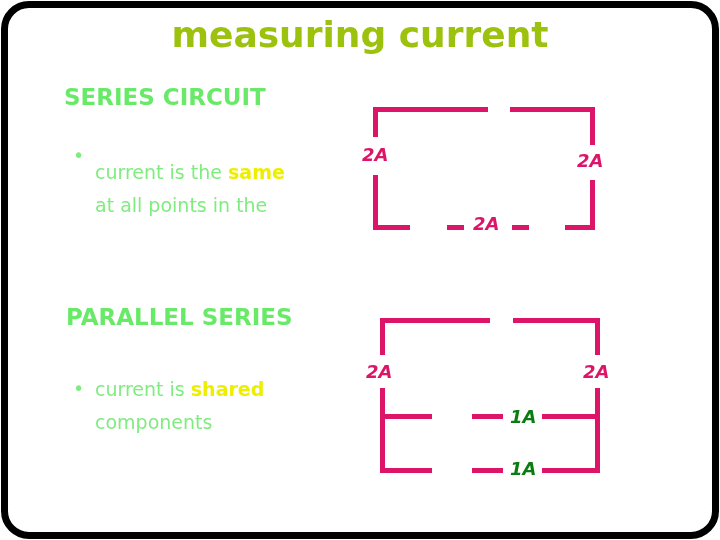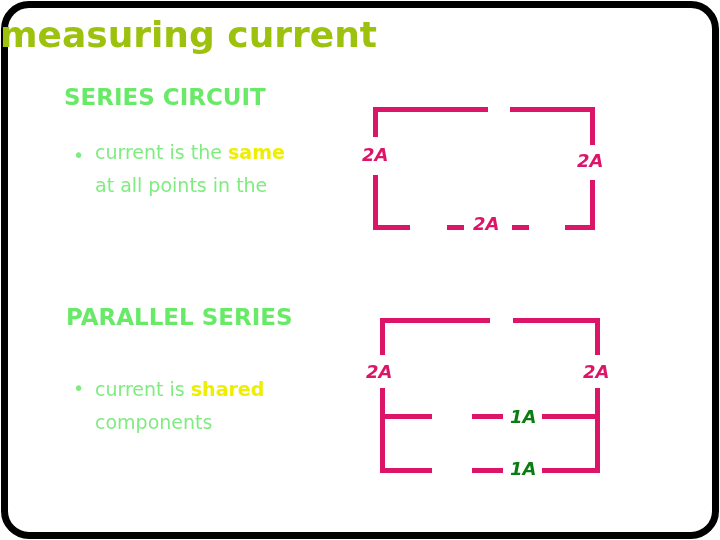--- a/index.html
+++ b/index.html
@@ -13,21 +13,21 @@
   html,body{margin:0;padding:0;background:#fff;}
   .slide{
     position:relative;width:720px;height:540px;background:#ffffff;
     font-family:"DejaVu Sans", sans-serif;overflow:hidden;
   }
   .frame{
     position:absolute;left:1px;top:1px;right:1px;bottom:1px;
     border:7px solid #000;border-radius:28px;pointer-events:none;
   }
   .title{
-    position:absolute;left:0;top:14px;width:720px;
+    position:absolute;left:0;top:14px;width:720px;text-align:center;
     font-size:36px;font-weight:bold;color:var(--title-green);
     letter-spacing:0px;
   }
   .heading{
     position:absolute;font-size:23px;font-weight:bold;color:var(--heading-green);
     white-space:nowrap;
   }
   .heading.series{left:64px;top:84px;text-align:right;}
   .heading.parallel{left:66px;top:304px;}
   .bullet-marker{
@@ -56,21 +56,21 @@
 
 <div class="slide">
 
   <div class="frame"></div>
 
   <div class="title">measuring current</div>
 
   <div class="heading series">SERIES CIRCUIT</div>
 
   <span class="bullet-marker" style="left:73px;top:144px;">•</span>
-  <div class="bullet-text" style="left:95px;top:136px;">
+  <div class="bullet-text" style="left:95px;top:156px;">
     <div><span>current is the </span><span class="hl">same</span></div>
     <div>at all points in the</div>
   </div>
 
   <div class="diagram series">
     <i class="w h" style="left:13px;top:7px;width:115px;"></i>
     <i class="w h" style="left:150px;top:7px;width:85px;"></i>
     <i class="w v" style="left:13px;top:7px;height:30px;"></i>
     <i class="w v" style="left:13px;top:75px;height:55px;"></i>
     <i class="w v" style="left:230px;top:7px;height:38px;"></i>

